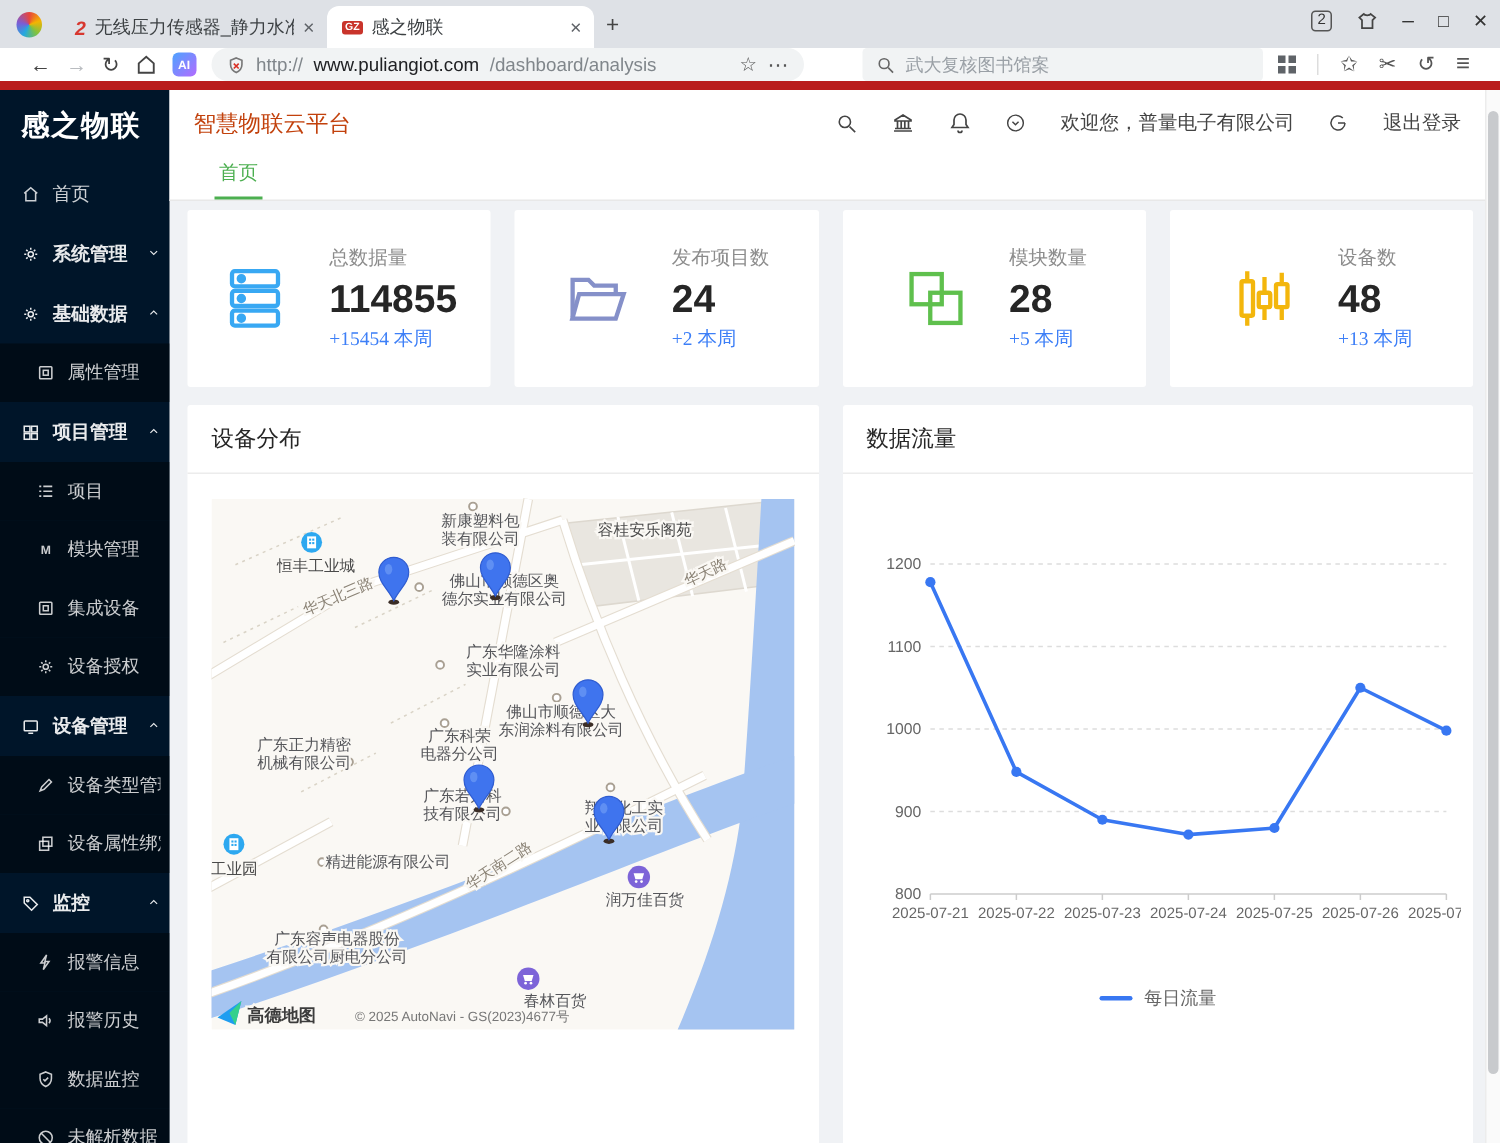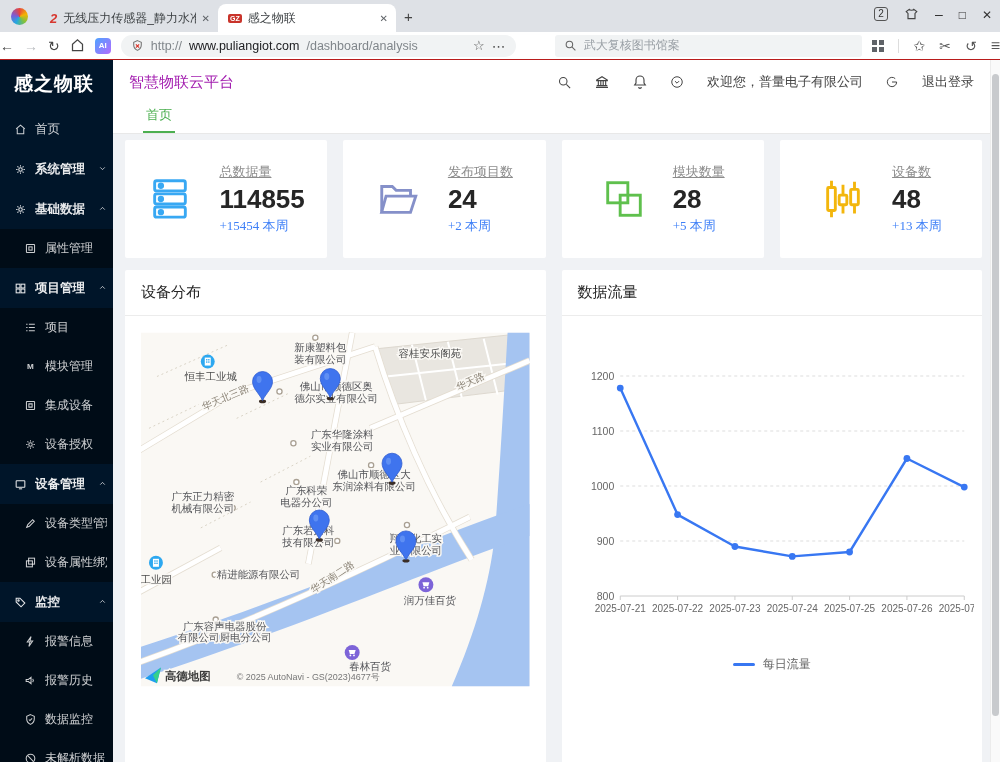--- a/index.html
+++ b/index.html
@@ -16,21 +16,21 @@
   .fav2 { background:#c9342b; color:#fff; font-size:7px; font-weight:bold; border-radius:2px; padding:1px 2px; }
   .tclose::before{ content:"✕"; font-size:10px; color:#5f6368; }
   .newtab { margin:0 0 7px 8px; font-size:15px; color:#444; }
   .newtab::before{ content:"+"; }
   .winctl { position:absolute; right:8px; top:5px; display:flex; align-items:center; gap:16px; color:#333; }
   .tabcount { border:1.5px solid #555; border-radius:3px; font-size:10px; padding:0 3px; line-height:12px; }
   .i-min::before{content:"–"; font-size:14px;}
   .i-max::before{content:"□"; font-size:12px;}
   .i-winclose::before{content:"✕"; font-size:12px;}
 
-  .toolbar { height:28px; background:#fff; display:flex; align-items:center; padding:0 0; gap:10px; border-bottom:1px solid #b91c1c; }
+  .toolbar { height:28px; background:#fff; display:flex; align-items:center; padding:0 20px; gap:10px; border-bottom:6px solid #b91c1c; }
   .navic { font-size:14px; color:#444; }
   .i-back::before{content:"←";}
   .i-fwd::before{content:"→"; color:#b9bcc0;}
   .i-reload::before{content:"↻";}
   .urlbox { flex:0 0 395px; height:22px; background:#f1f3f4; border-radius:12px; display:flex; align-items:center; padding:0 10px; gap:7px; font-size:12.5px; }
   .url-host { color:#202124; font-weight:normal; }
   .url-dim { color:#80868b; }
   .i-star::before{content:"☆"; font-size:13px; color:#555;}
   .i-more::before{content:"⋯"; font-size:14px; color:#555;}
   .searchbox { flex:1; height:22px; background:#f1f3f4; border-radius:3px; display:flex; align-items:center; padding:0 9px; gap:7px;margin-left:29px; }
@@ -52,32 +52,32 @@
   .mitem { display:flex; align-items:center; gap:7px; font-size:12.5px; height:40px; padding:0 6px 0 14px; cursor:pointer; white-space:nowrap; }
   .mitem.sub { background:#000c17; height:39px; padding-left:24px; font-size:12px; }
   .mitem.parent { font-weight:bold; color:#e8eaec; }
   .micon { width:14px; display:inline-flex; }
   .micon svg { width:13px; height:13px; stroke:currentColor; fill:none; stroke-width:1.9; }
   .mlabel { flex:1; overflow:hidden; }
   .chev svg { width:9px; height:9px; stroke:currentColor; fill:none; stroke-width:2; }
 
   .main { flex:1; display:flex; flex-direction:column; min-width:0; }
   .pheader { height:44px; background:#fff; display:flex; align-items:center; padding:0 26px 0 16px; }
-  .ptitle { font-size:15px; color:#a21caf; flex:1; }
+  .ptitle { font-size:15px; color:#c2410c; flex:1; }
   .hicons { display:flex; align-items:center; gap:22px; color:#444; font-size:13px; }
   .hicons svg { width:16px; height:16px; stroke:#444; fill:none; stroke-width:1.7; }
   .welc, .logout { display:flex; align-items:center; gap:23px; }
   .tabstrip { height:30px; background:#fff; border-bottom:1px solid #e8e8e8; display:flex; align-items:flex-end; padding-left:30px; }
   .gtab { color:#4caf50; font-size:13px; padding:0 3px 7px; border-bottom:2px solid #4caf50; }
 
   .content { flex:1; padding:6px 18px 0 12px; overflow:hidden; }
   .cards { display:flex; gap:16px; }
   .card { flex:1; background:#fff; border-radius:2px; height:118px; display:flex; align-items:center; justify-content:center; gap:26px; }
   .card svg { width:46px; height:46px; fill:none; stroke-width:3; }
-  .clabel { font-size:13px; color:#8c8c8c;text-decoration:underline; }
+  .clabel { font-size:13px; color:#8c8c8c; }
   .cvalue { font-size:26px; font-weight:bold; color:#262626; margin:3px 0 2px; }
   .cdelta { font-size:13px; color:#3d7ff7;font-family:Liberation Serif, serif; }
 
   .panels { display:flex; gap:16px; margin-top:12px; }
   .panel { flex:1; background:#fff; border-radius:2px; min-width:0; }
   .panel.tall { height:551px; }
   .phead { font-size:15px; color:#262626; padding:13px 16px; border-bottom:1px solid #ececec; }
   .pbody { padding:14px 16px; }
   .overview { margin-top:12px; background:#fff; border-radius:2px; }
 

